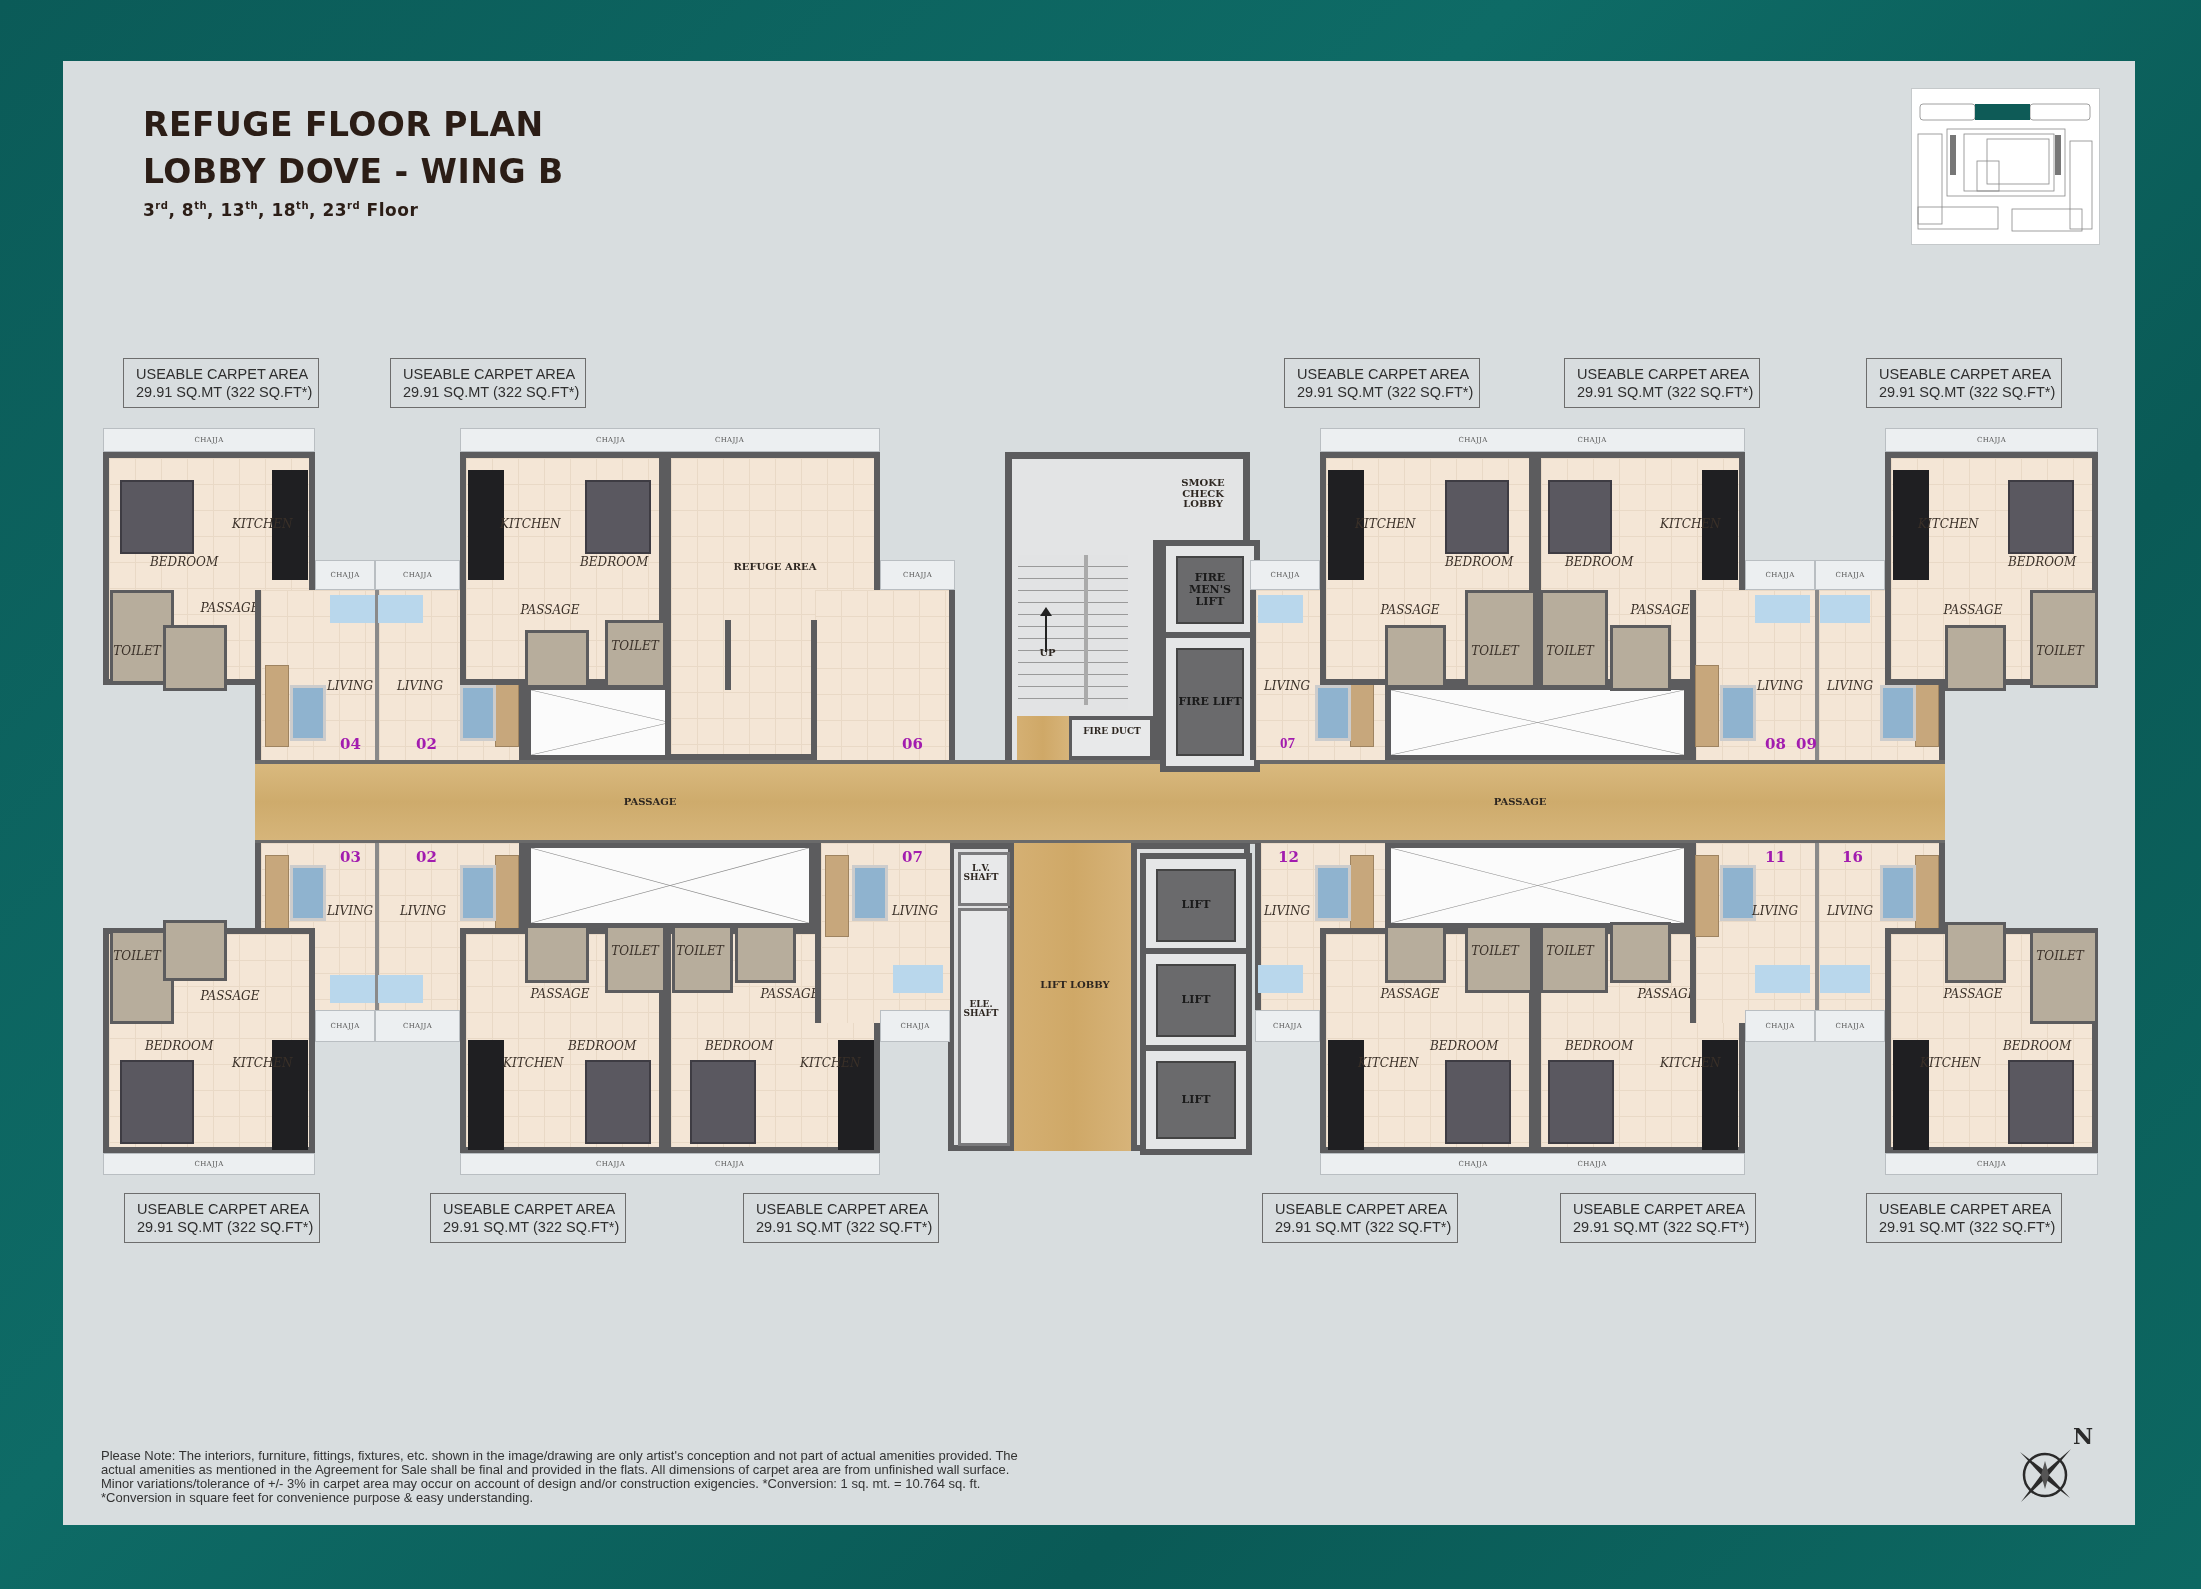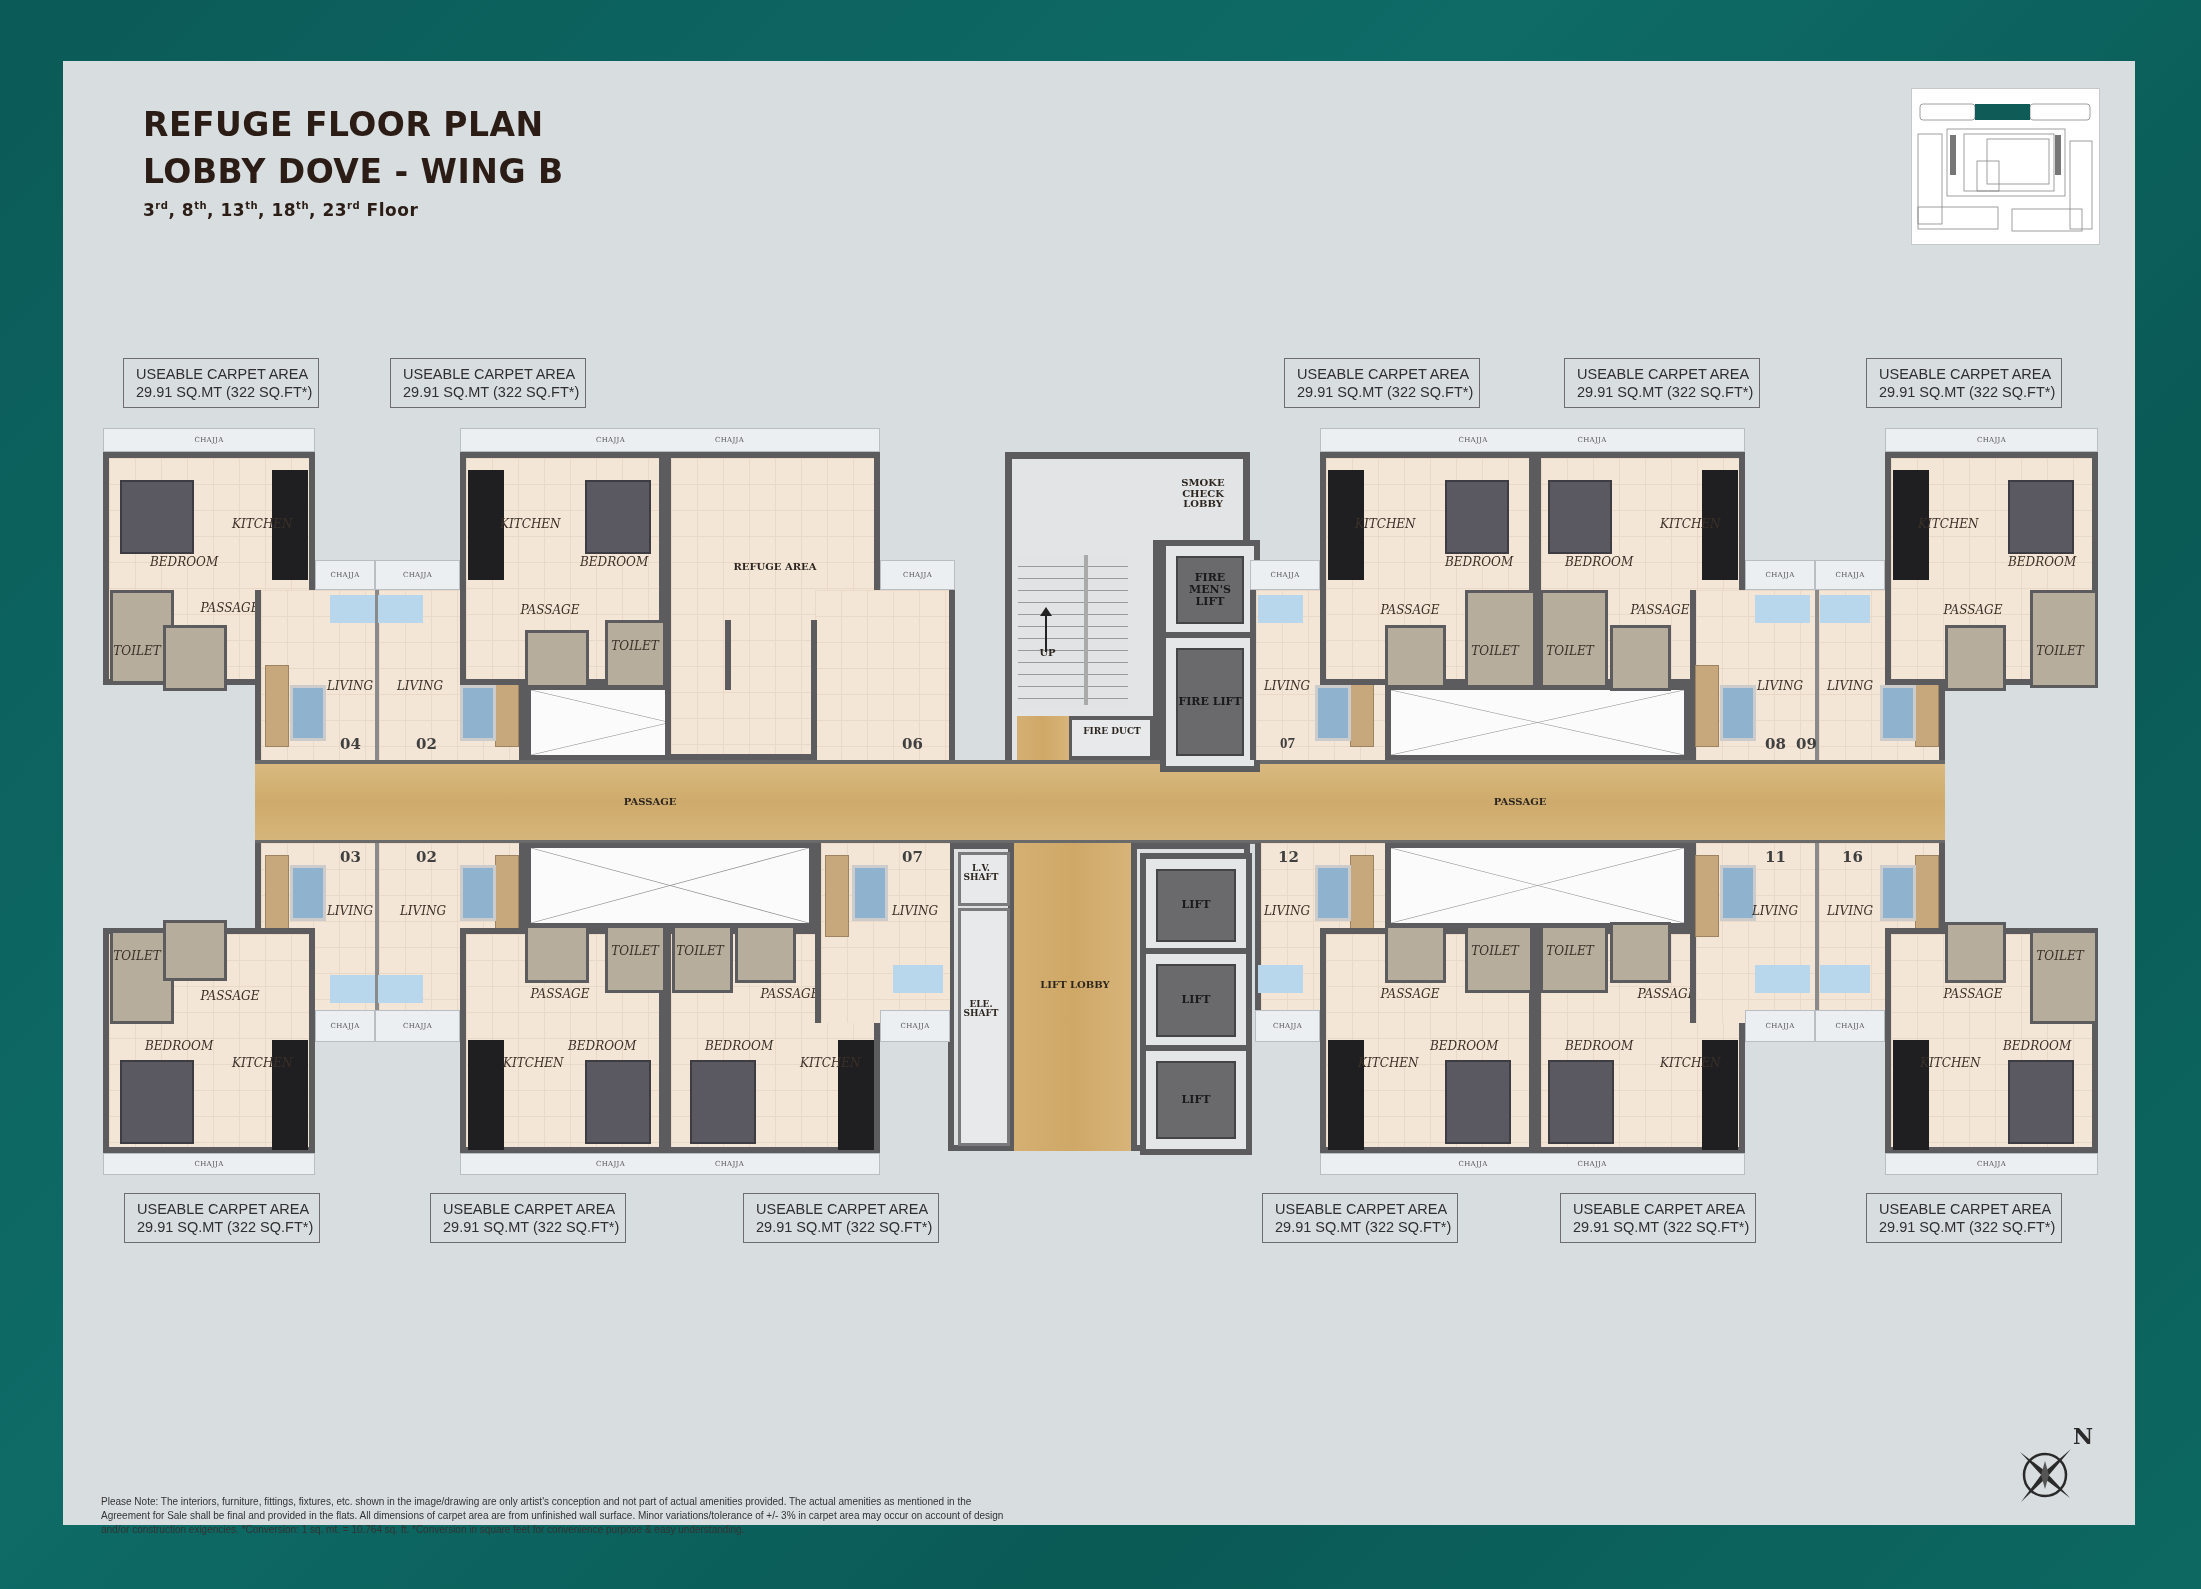--- a/index.html
+++ b/index.html
@@ -22,33 +22,33 @@
     background-size:26px 26px;}
   .wall{border:6px solid #5c5c5e;}
   .chajja{background:#eceff1;border:1.5px solid #b9bec2;font-family:"DejaVu Serif",serif;font-size:7px;color:#555;
     display:flex;align-items:center;justify-content:center;letter-spacing:0.3px;}
   .passage{background:linear-gradient(180deg,#d9b97e,#ceab6c 50%,#d6b57a);}
   .lobby{background:linear-gradient(90deg,#d5b073,#cfa867 50%,#d7b47a);}
   .void{background:#fbfbfb;border:5px solid #5c5c5e;border-left-width:6px;border-right-width:6px;}
   .void svg{position:absolute;left:0;top:0;width:100%;height:100%;}
   .lbl{position:absolute;font-family:"DejaVu Serif",serif;font-weight:bold;color:#2d2620;text-align:center;line-height:1.05;}
   .lbl-sm{font-size:12px;font-weight:normal;color:#3a3028;font-style:italic;}
-  .unit-no{position:absolute;font-family:"DejaVu Serif",serif;font-weight:bold;font-size:15px;color:#404040;}
+  .unit-no{position:absolute;font-family:"DejaVu Serif",serif;font-weight:bold;font-size:15px;color:#a21caf;}
   .bed{position:absolute;background:#5a5860;border:2px solid #3e3c43;}
   .kitchen-top{position:absolute;background:#1f1f22;}
   .toilet{position:absolute;background:#b7ad9c;border:3px solid #5c5c5e;}
   .sofa{position:absolute;background:#c7a77c;border:1px solid #9e8360;}
   .tv{position:absolute;background:#8fb3cf;border:3px solid #ccc;}
   .dining{position:absolute;background:#b9d7ec;}
   .lift{position:absolute;background:#e5e6e7;border:6px solid #5c5c5e;}
   .lift .car{position:absolute;left:10px;right:10px;top:10px;bottom:10px;background:#6a6a6c;border:2px solid #444;
     display:flex;align-items:center;justify-content:center;color:#1a1a1a;font-family:"DejaVu Serif",serif;font-weight:bold;font-size:11px;text-align:center;line-height:1.1;}
   .stair{position:absolute;background:#e2e3e4;}
   .shaft{position:absolute;background:#e8e9ea;border:3px solid #7a7a7c;}
-  .note{position:absolute;left:101px;top:1449px;width:920px;font-family:"Liberation Sans",sans-serif;font-size:10px;line-height:14px;color:#333;margin-top:46px;}
+  .note{position:absolute;left:101px;top:1449px;width:920px;font-family:"Liberation Sans",sans-serif;font-size:13px;line-height:14px;color:#333;}
   .compass{position:absolute;left:2015px;top:1425px;width:95px;height:95px;}
 </style>
 </head>
 <body>
 
 <div class="panel"></div>
 
 <div class="title t1">REFUGE FLOOR PLAN</div>
 <div class="title t2">LOBBY DOVE - WING B</div>
 <div class="title t3">

